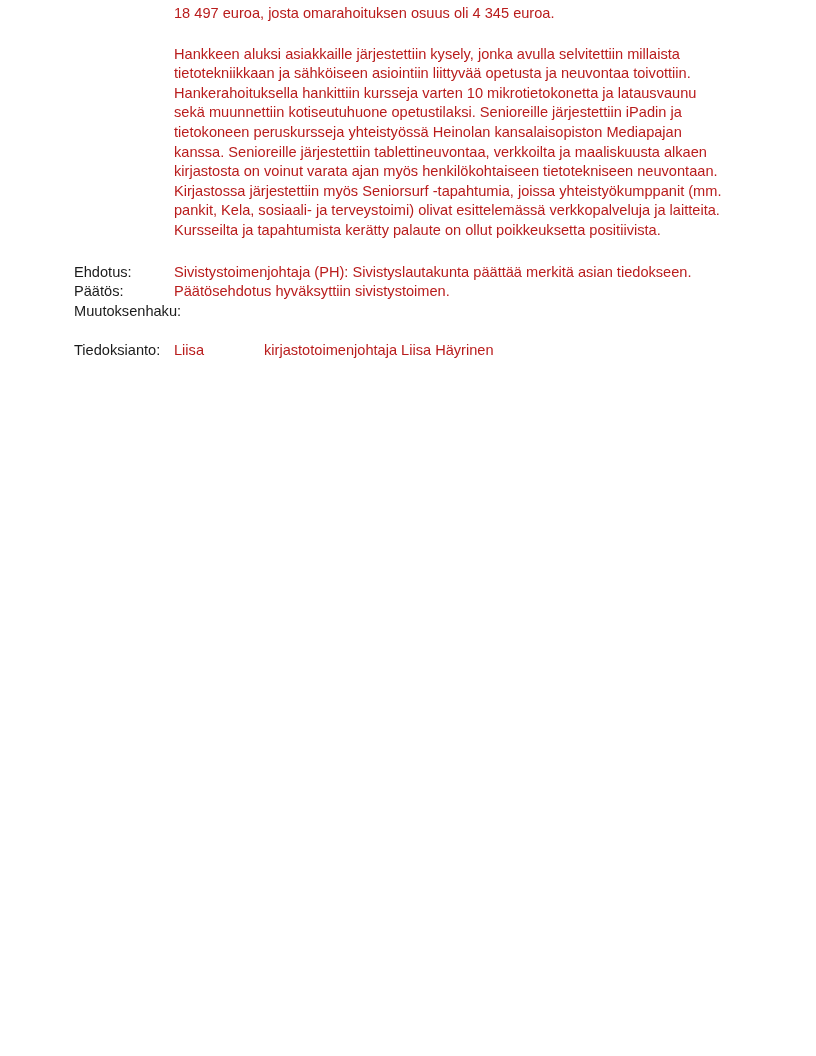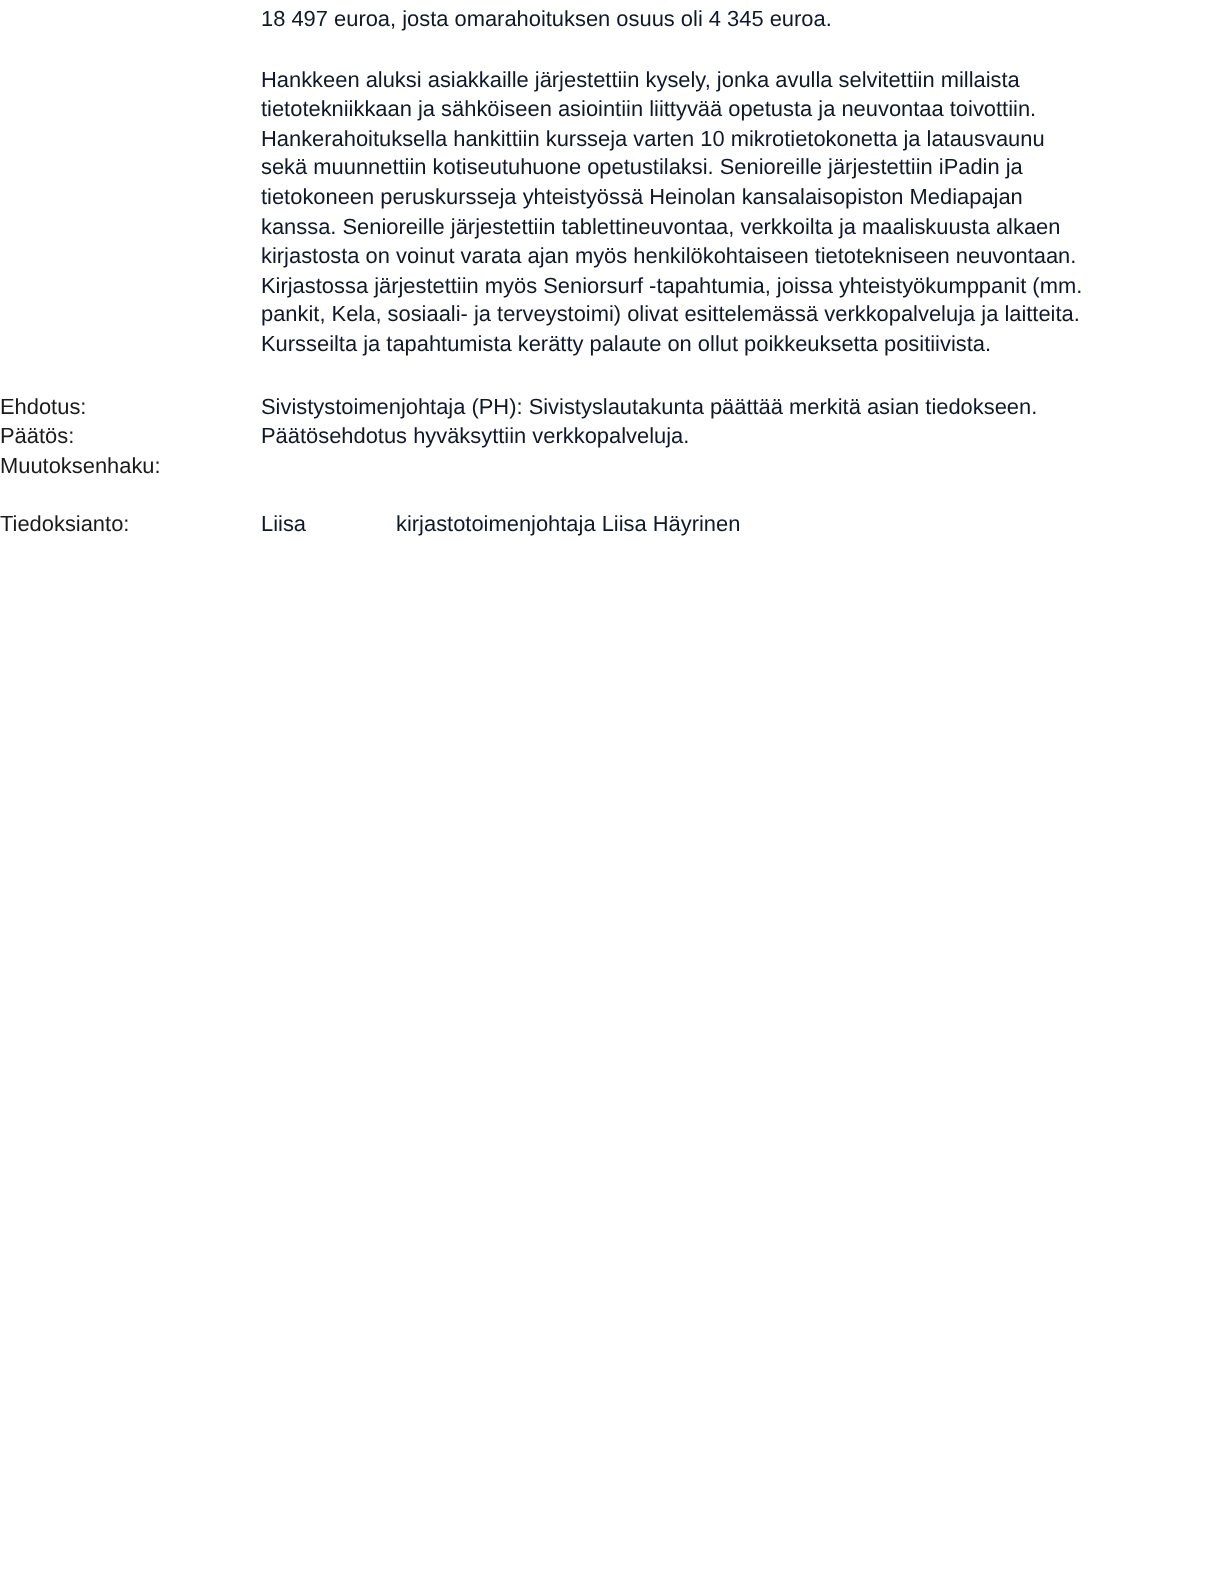--- a/index.html
+++ b/index.html
@@ -29,31 +29,32 @@
     width: 816px;
   }
   .row {
     position: relative;
     display: flex;
     align-items: flex-start;
   }
   .label-col {
     width: 174px;
     flex: 0 0 174px;
+    padding-left: 74px;
     box-sizing: border-box;
     font-size: 14.6px;
     line-height: 19.5px;
     color: #1a1a1a;
   }
   .body-col {
     flex: 1 1 auto;
     padding-right: 92px;
     font-size: 14.6px;
     line-height: 19.6px;
-    color: #0f172a;
+    color: #b91c1c;
     text-align: left;
   }
   .para {
     margin: 0;
     padding: 0;
   }
   .inline-gap {
     display: inline-block;
     width: 60px;
   }
@@ -82,21 +83,21 @@
     <div class="row" style="margin-top:22px;">
       <div class="label-col">Ehdotus:</div>
       <div class="body-col">
         <p class="para">Sivistystoimenjohtaja (PH): Sivistyslautakunta päättää merkitä asian tiedokseen.</p>
       </div>
     </div>
 
     <div class="row" style="">
       <div class="label-col">Päätös:</div>
       <div class="body-col">
-        <p class="para">Päätösehdotus hyväksyttiin verkkopalveluja.</p>
+        <p class="para">Päätösehdotus hyväksyttiin sivistystoimen.</p>
       </div>
     </div>
 
     <div class="row" style="">
       <div class="label-col">Muutoksenhaku:</div>
     </div>
 
     <div class="row" style="margin-top:20px;">
       <div class="label-col">Tiedoksianto:</div>
       <div class="body-col">

